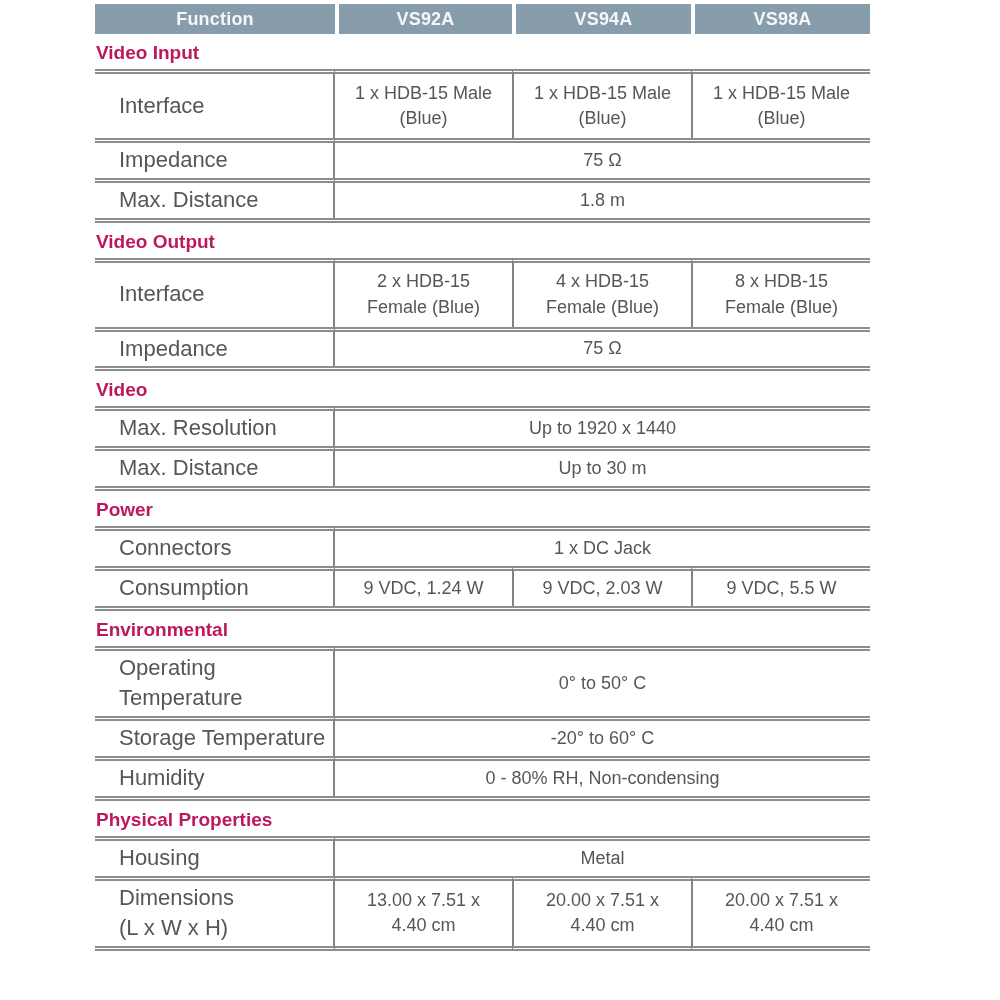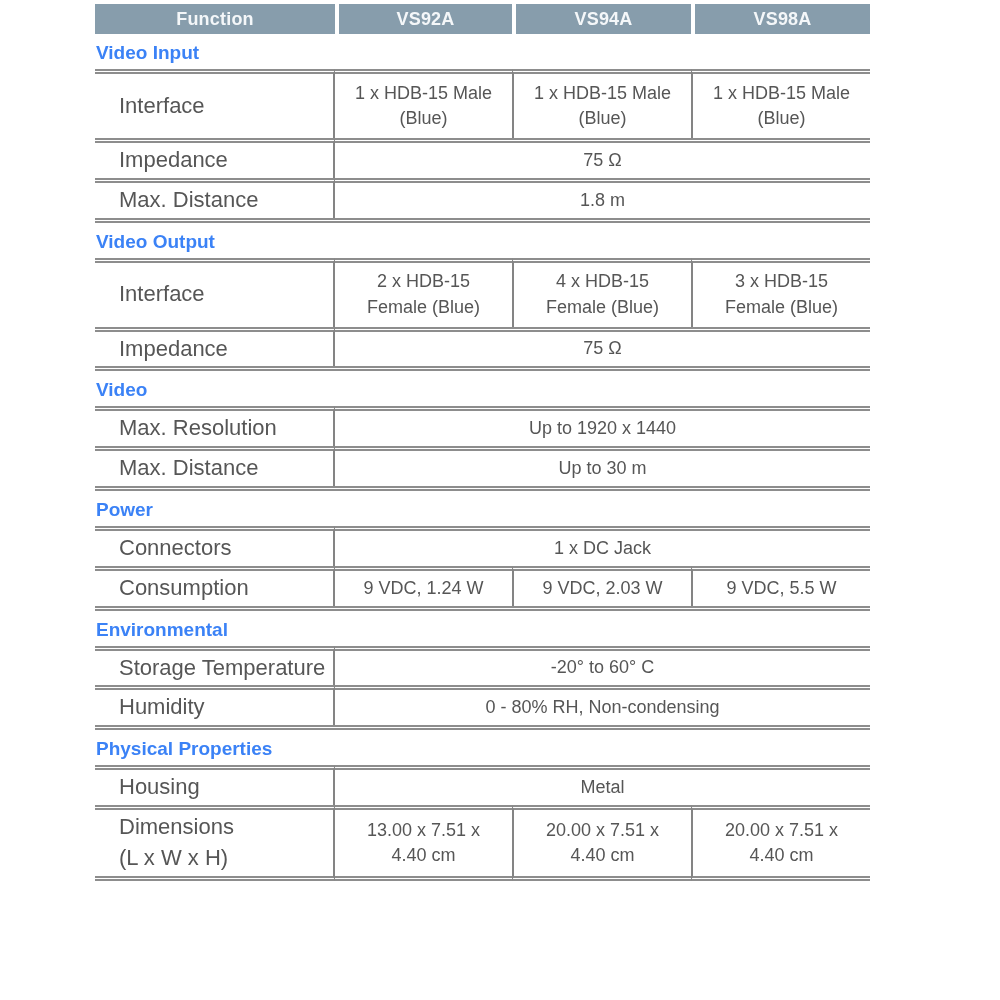--- a/index.html
+++ b/index.html
@@ -30,21 +30,21 @@
     font-weight: bold;
     height: 30px;
     padding: 0;
     text-align: center;
     letter-spacing: 0.2px;
   }
   thead th.hsep { border-left: 4px solid #ffffff; }
 
   td.section-title {
     font-weight: bold;
-    color: #3b82f6;
+    color: #be185d;
     font-size: 19px;
     padding: 8px 0 5px 1px;
   }
   tr.section-row td { border-top: 5px double #8d8d8d; }
   tr.section-row.first td { border-top: none; }
 
   tr.data-row td { border-top: 5px double #8d8d8d; height: 30px; }
   tr.data-row.tall td { height: 60px; }
   tr.last-row td { border-bottom: 5px double #8d8d8d; }
 
@@ -110,21 +110,21 @@
         </tr>
         <tr class="section-row">
           <td colspan="4" class="section-title">Video Output</td>
         </tr>
         <tr class="data-row tall">
           <td class="label-cell">Interface</td>
           <td colspan="1" class="value-cell">2 x HDB-15
 Female (Blue)</td>
           <td colspan="1" class="value-cell vsep">4 x HDB-15
 Female (Blue)</td>
-          <td colspan="1" class="value-cell vsep">3 x HDB-15
+          <td colspan="1" class="value-cell vsep">8 x HDB-15
 Female (Blue)</td>
         </tr>
         <tr class="data-row">
           <td class="label-cell">Impedance</td>
           <td colspan="3" class="value-cell">75 Ω</td>
         </tr>
         <tr class="section-row">
           <td colspan="4" class="section-title">Video</td>
         </tr>
         <tr class="data-row">
@@ -144,20 +144,25 @@
         </tr>
         <tr class="data-row">
           <td class="label-cell">Consumption</td>
           <td colspan="1" class="value-cell">9 VDC, 1.24 W</td>
           <td colspan="1" class="value-cell vsep">9 VDC, 2.03 W</td>
           <td colspan="1" class="value-cell vsep">9 VDC, 5.5 W</td>
         </tr>
         <tr class="section-row">
           <td colspan="4" class="section-title">Environmental</td>
         </tr>
+        <tr class="data-row tall">
+          <td class="label-cell">Operating
+Temperature</td>
+          <td colspan="3" class="value-cell">0° to 50° C</td>
+        </tr>
         <tr class="data-row">
           <td class="label-cell">Storage Temperature</td>
           <td colspan="3" class="value-cell">-20° to 60° C</td>
         </tr>
         <tr class="data-row">
           <td class="label-cell">Humidity</td>
           <td colspan="3" class="value-cell">0 - 80% RH, Non-condensing</td>
         </tr>
         <tr class="section-row">
           <td colspan="4" class="section-title">Physical Properties</td>

